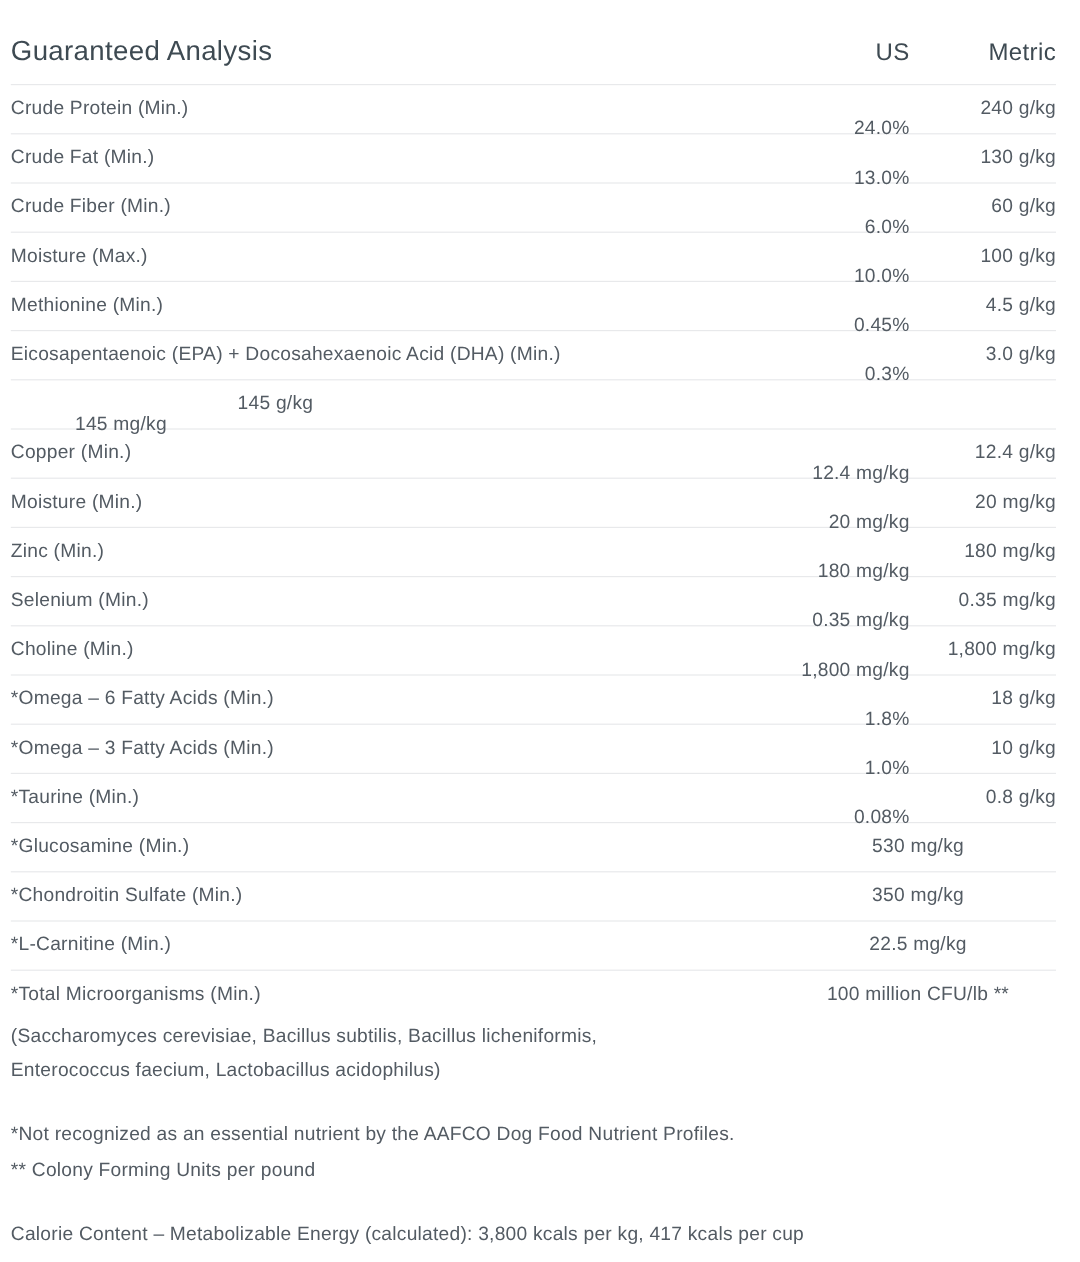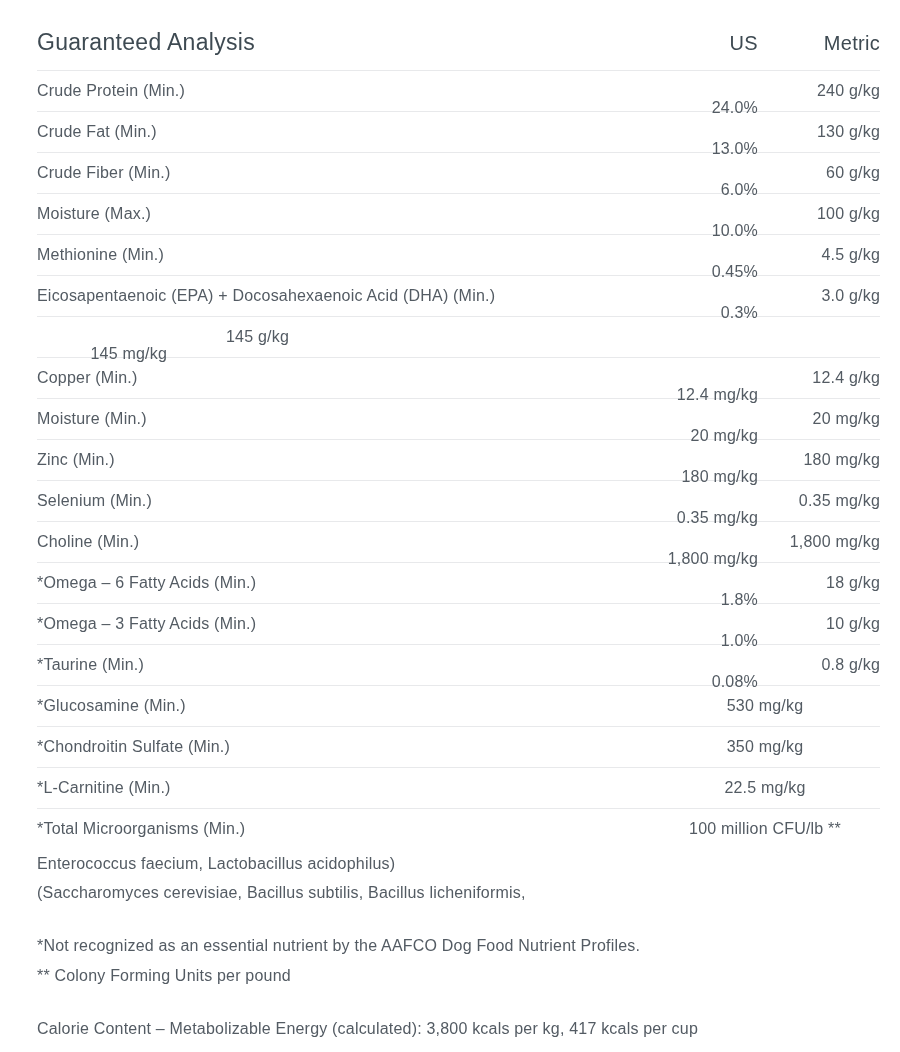--- a/index.html
+++ b/index.html
@@ -9,21 +9,21 @@
     --bg-color:#ffffff;
   }
   *{box-sizing:border-box;}
   html,body{margin:0;padding:0;}
   body{
     width:900px;height:1052px;
     background:var(--bg-color);
     font-family:"Liberation Sans", sans-serif;
     color:var(--body-color);
   }
-  .page{padding:0 20px 0 37px;}
+  .page{padding:0 20px 0 9px;}
 
   .header-row{
     display:flex;align-items:baseline;
     padding:27px 0 13px;
     border-bottom:1px solid var(--divider-color);
   }
   .title{
     flex:1;margin:0;
     font-size:23px;line-height:30px;font-weight:500;
     letter-spacing:.3px;color:var(--title-color);
@@ -224,22 +224,22 @@
       <div class="cell-merged">22.5 mg/kg</div>
     </div>
   </div>
 
   <div class="row has-sublines">
     <div class="line">
       <div class="cell-name">*Total Microorganisms (Min.)</div>
 
       <div class="cell-merged">100 million CFU/lb **</div>
     </div>
-  <div class="subline">Enterococcus faecium, Lactobacillus acidophilus)</div>
-        <div class="subline">(Saccharomyces cerevisiae, Bacillus subtilis, Bacillus licheniformis,</div>
+  <div class="subline">(Saccharomyces cerevisiae, Bacillus subtilis, Bacillus licheniformis,</div>
+        <div class="subline">Enterococcus faecium, Lactobacillus acidophilus)</div>
       </div>
 </div>
 
   <div class="footnotes">
     <p class="footnote">*Not recognized as an essential nutrient by the AAFCO Dog Food Nutrient Profiles.</p>
     <p class="footnote">** Colony Forming Units per pound</p>
   </div>
 
   <p class="calorie">Calorie Content – Metabolizable Energy (calculated): 3,800 kcals per kg, 417 kcals per cup</p>
 

